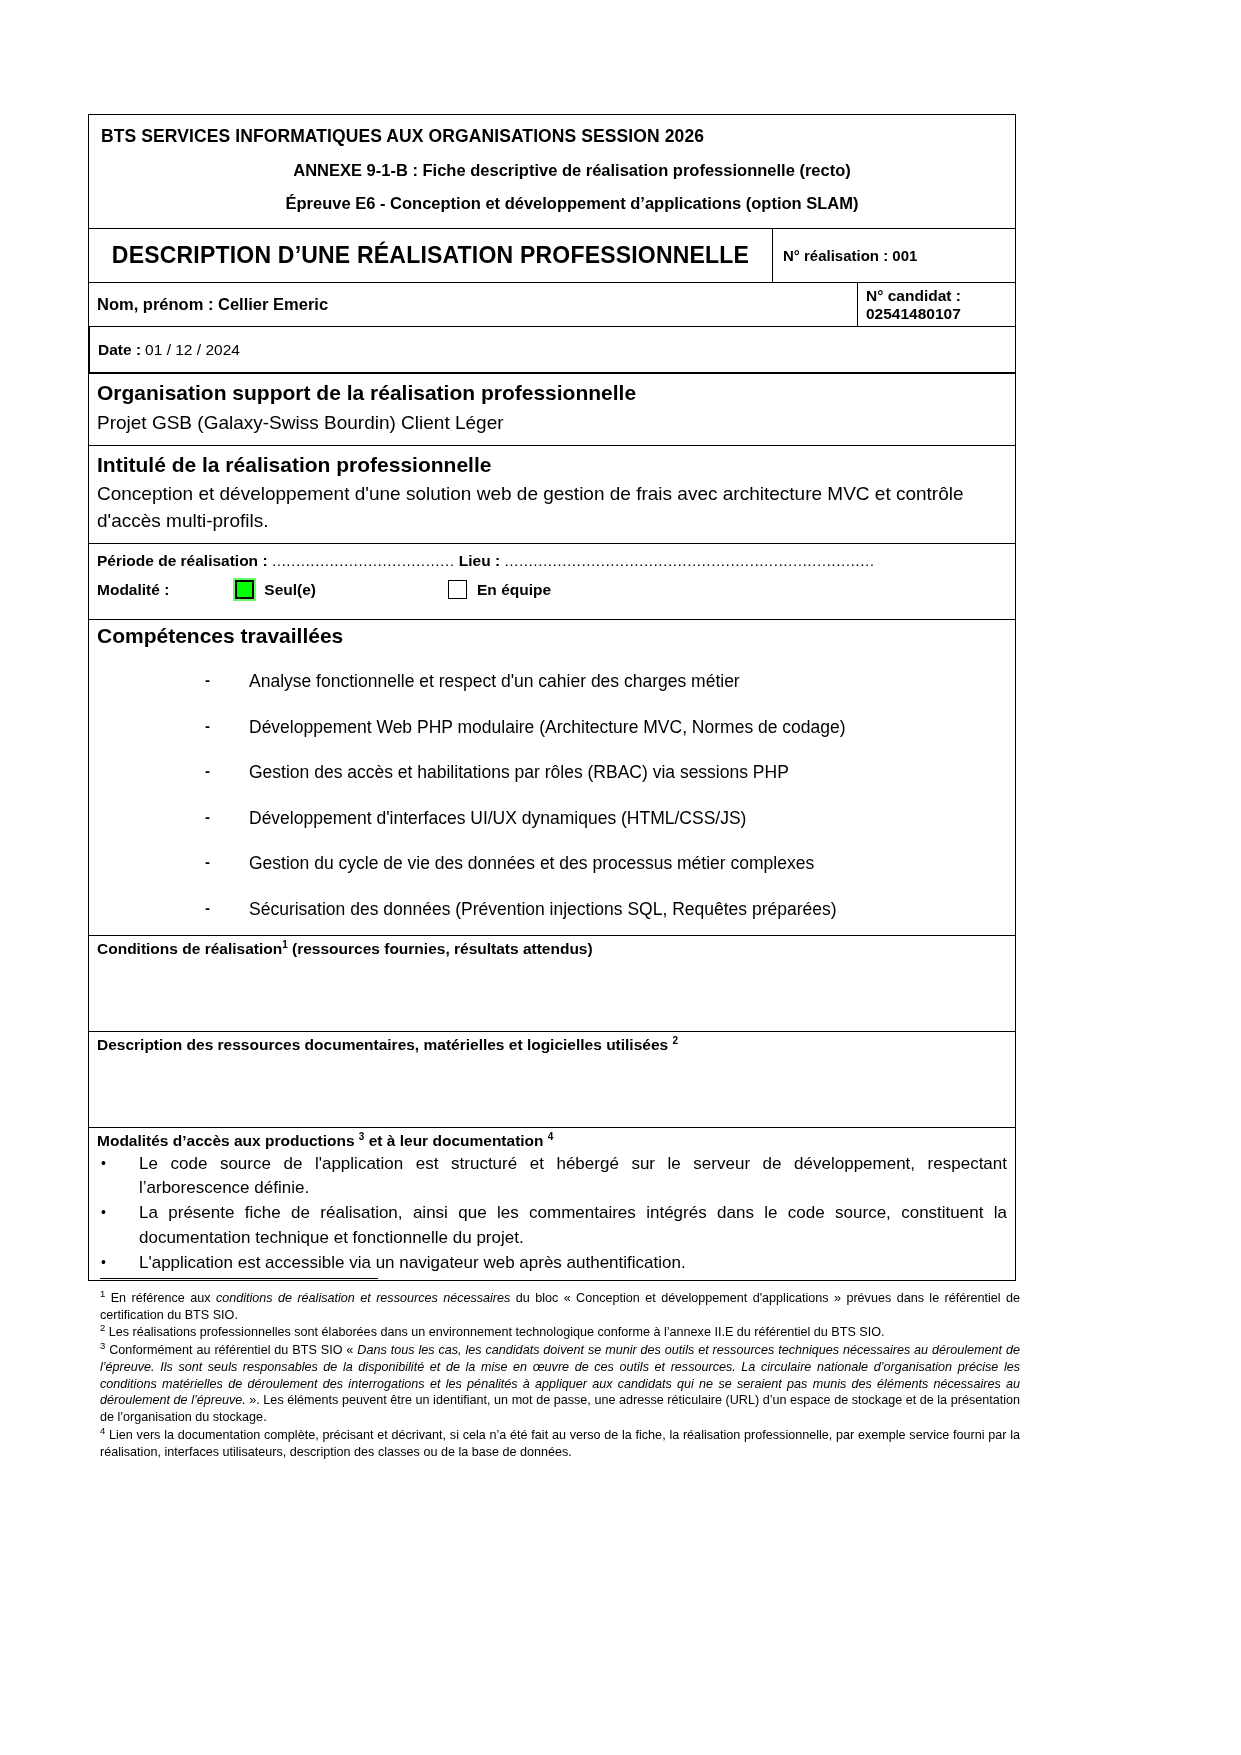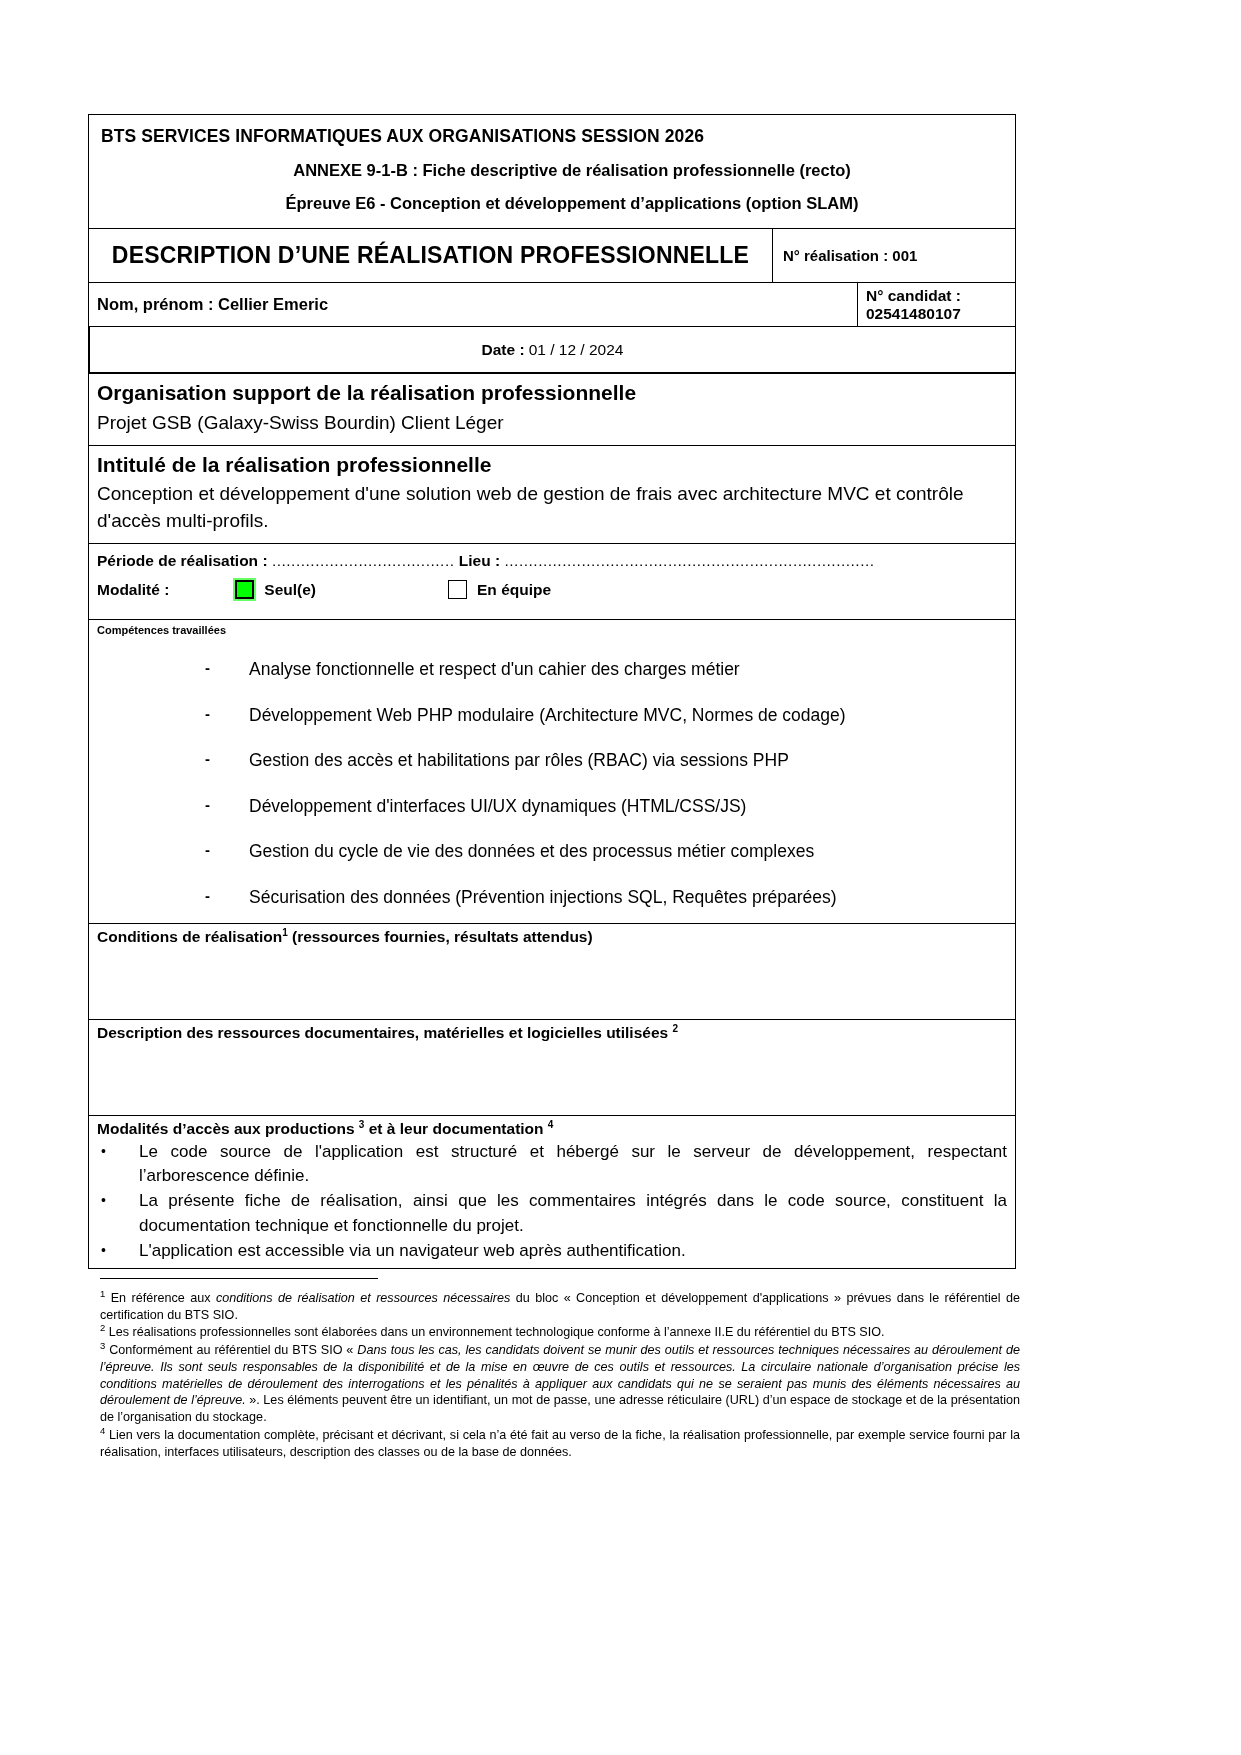--- a/index.html
+++ b/index.html
@@ -104,21 +104,20 @@
     flex: 0 0 683px;
     font-weight: bold;
     font-size: 16.5px;
     align-items: center;
     padding-left: 8px;
   }
   .epreuve-right {
     flex: 1 1 auto;
     font-size: 15.5px;
     padding-left: 8px;
-    justify-content: center;
   }
   .epreuve-right b { font-weight: bold; }
   .date-val { font-weight: normal; margin-left: 4px; }
 
   .chk {
     display: inline-block;
     width: 19px; height: 19px;
     border: 1.6px solid #000;
     background: #ffffff;
     box-sizing: border-box;
@@ -166,21 +165,21 @@
     align-items: center;
   }
   .mod-line .g1 { display:inline-block; width: 66px; }
   .mod-line .g2 { display:inline-block; width: 10px; }
   .mod-line .g3 { display:inline-block; width: 132px; }
 
   
   .comp-block { padding: 4px 8px 14px 8px; }
   .comp-title {
     font-weight: bold;
-    font-size: 11px;
+    font-size: 21px;
   }
   .comp-list { margin: 0; padding: 0; list-style: none; }
   .comp-list li {
     display: flex;
     font-size: 17.5px;
     line-height: 1.4;
     margin-top: 21px;
     padding-left: 108px;
   }
   .comp-list li .dash {

